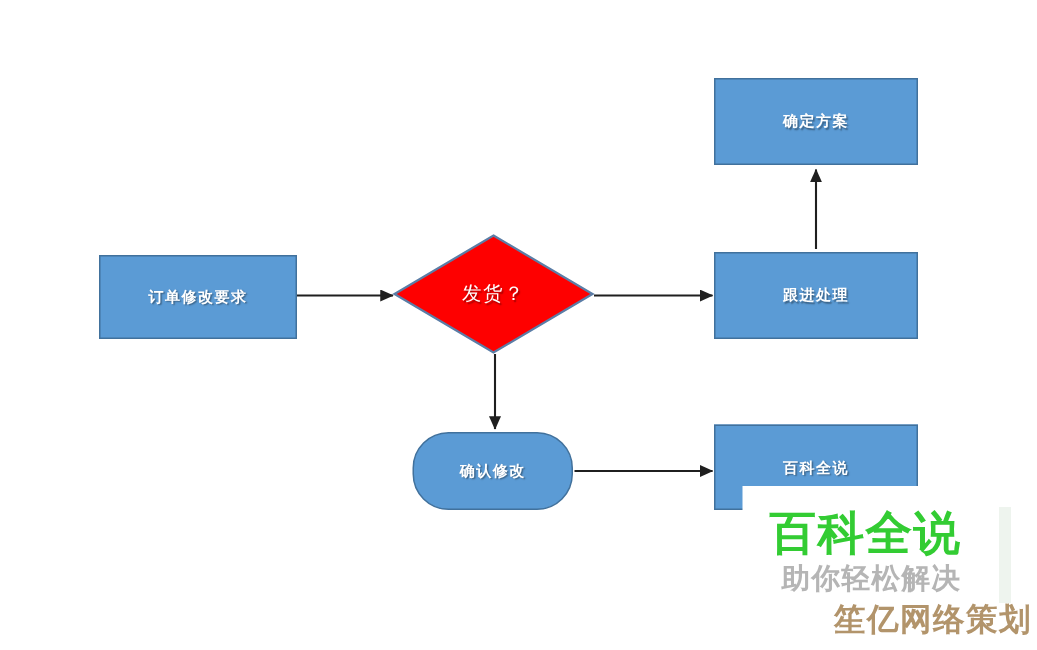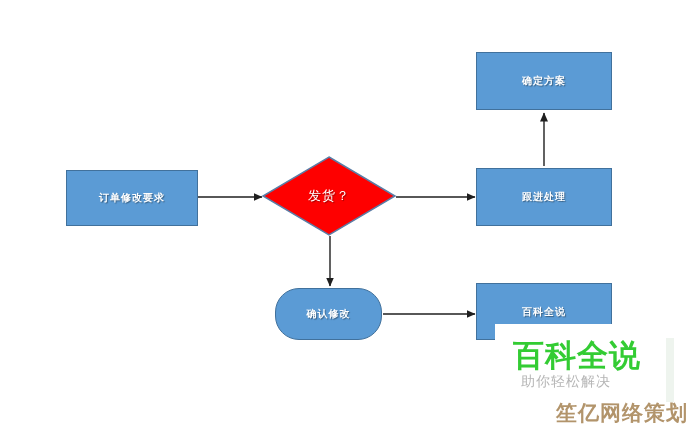--- a/index.html
+++ b/index.html
@@ -29,21 +29,21 @@
   }
   .arrows{position:absolute;left:0;top:0;pointer-events:none;}
   .wm-overlay{position:absolute;left:495px;top:324px;width:180px;height:109px;background:#ffffff;}
   .wm-edge{position:absolute;left:666px;top:338px;width:8px;height:64px;background:#eef4ee;}
   .wm-title{
     position:absolute;left:513px;top:335px;width:180px;
     font-size:31px;font-weight:bold;color:#33cc33;letter-spacing:1px;white-space:nowrap;
   }
   .wm-subtitle{
     position:absolute;left:521px;top:373px;width:170px;
-    font-size:14px;color:#b5b5b5;letter-spacing:1px;white-space:nowrap;
+    font-size:19px;color:#b5b5b5;letter-spacing:1px;white-space:nowrap;font-weight:bold;
   }
   .wm-footer{
     position:absolute;left:556px;top:399px;width:140px;
     font-size:21px;font-weight:bold;color:#b2946b;letter-spacing:1px;white-space:nowrap;
   }
 </style>
 </head>
 <body>
 
 <div class="canvas">

